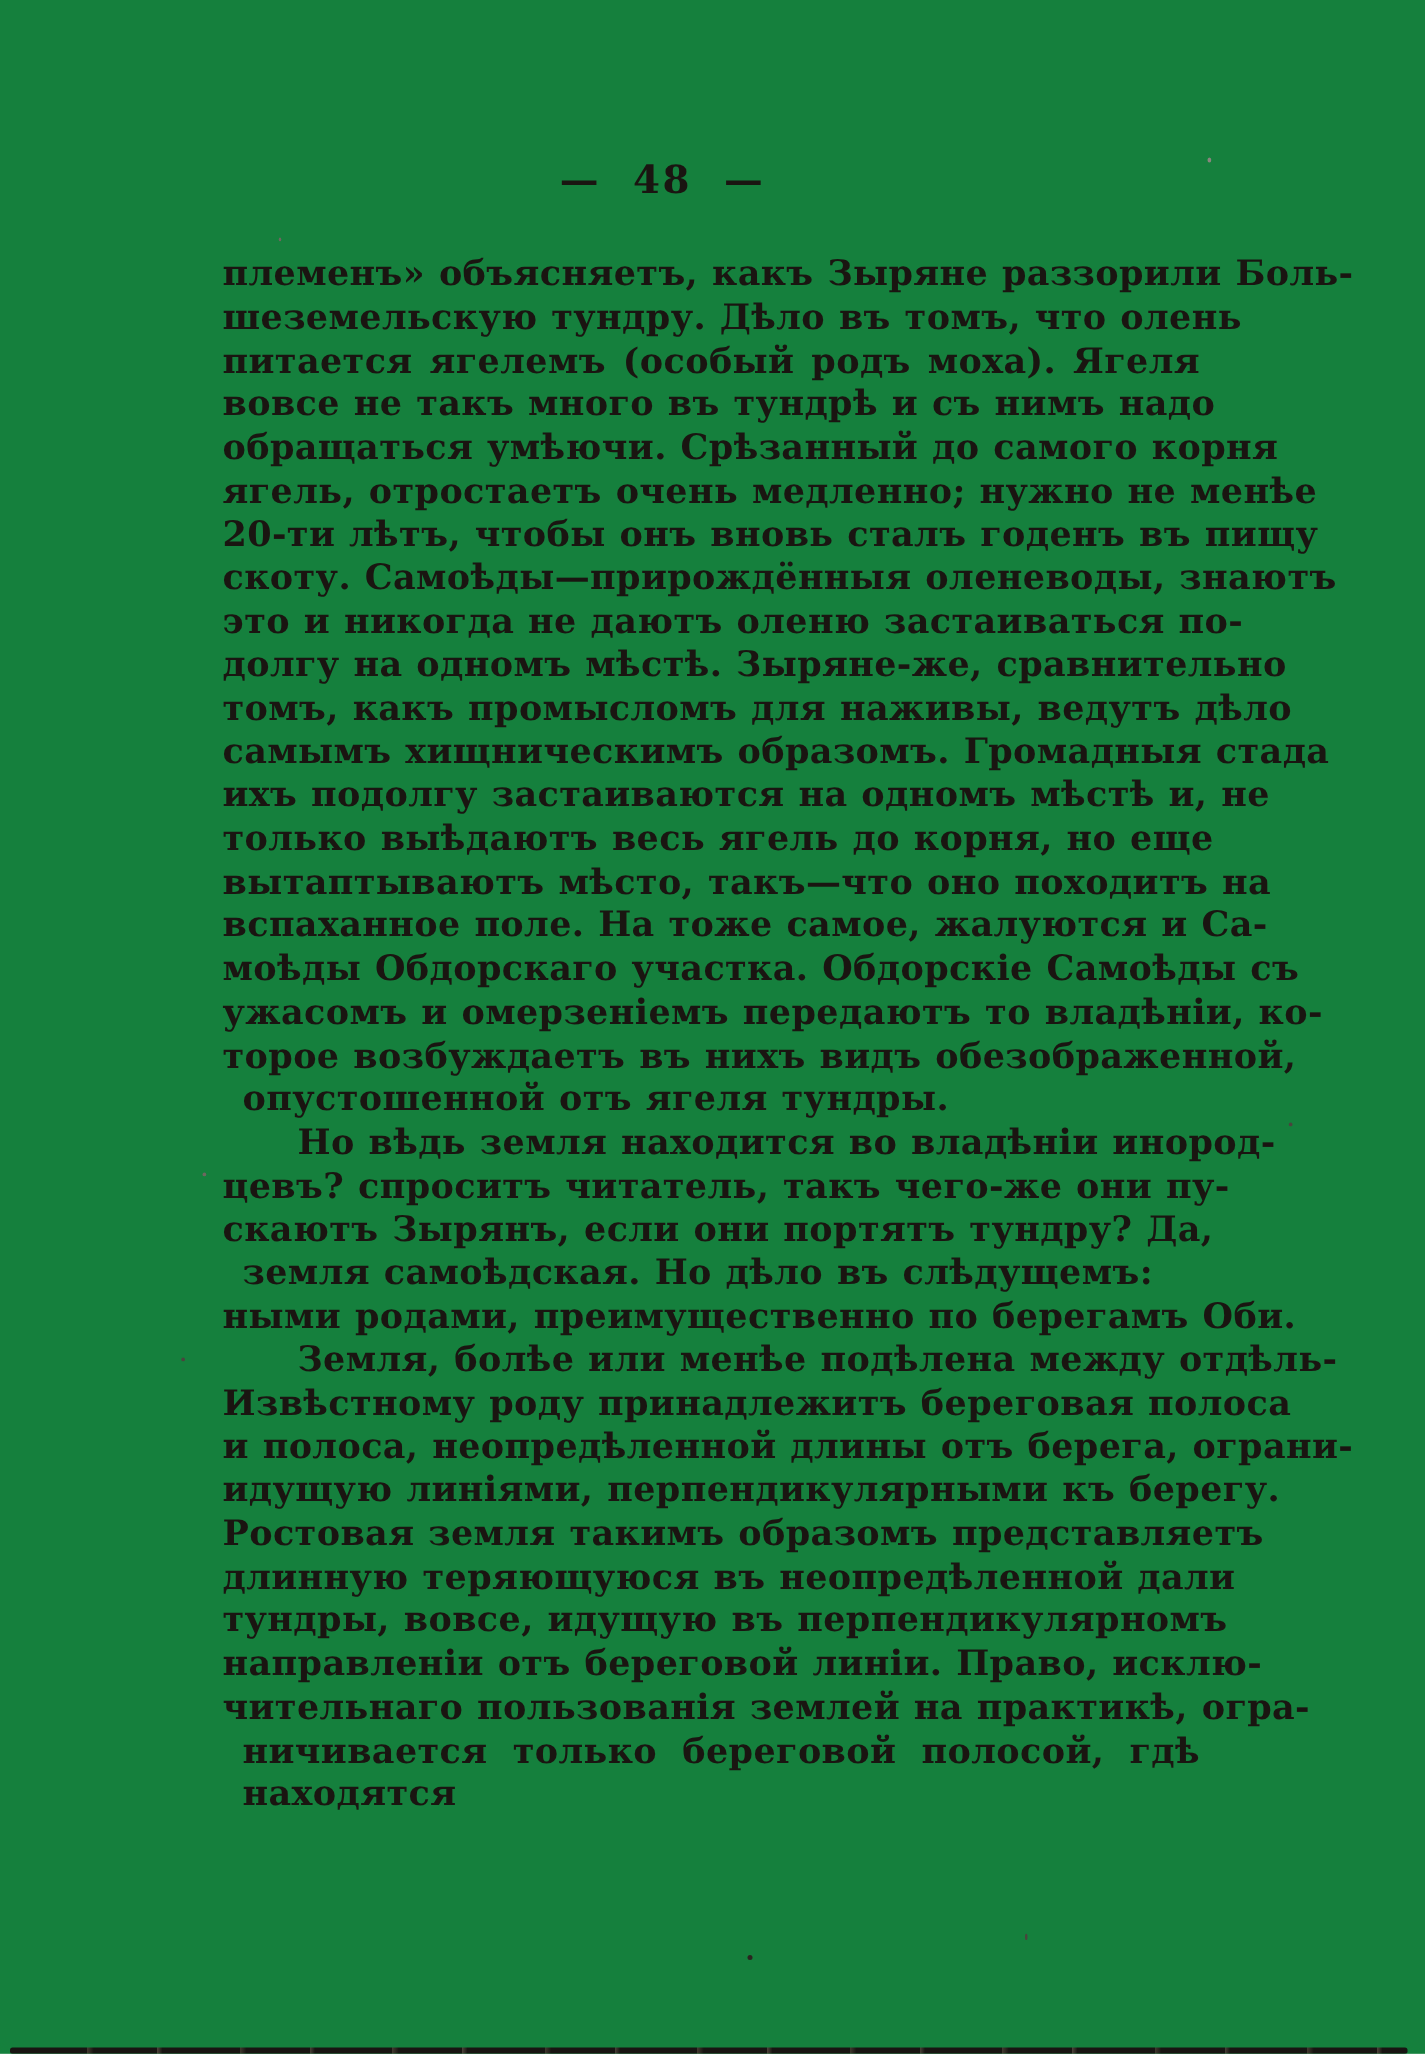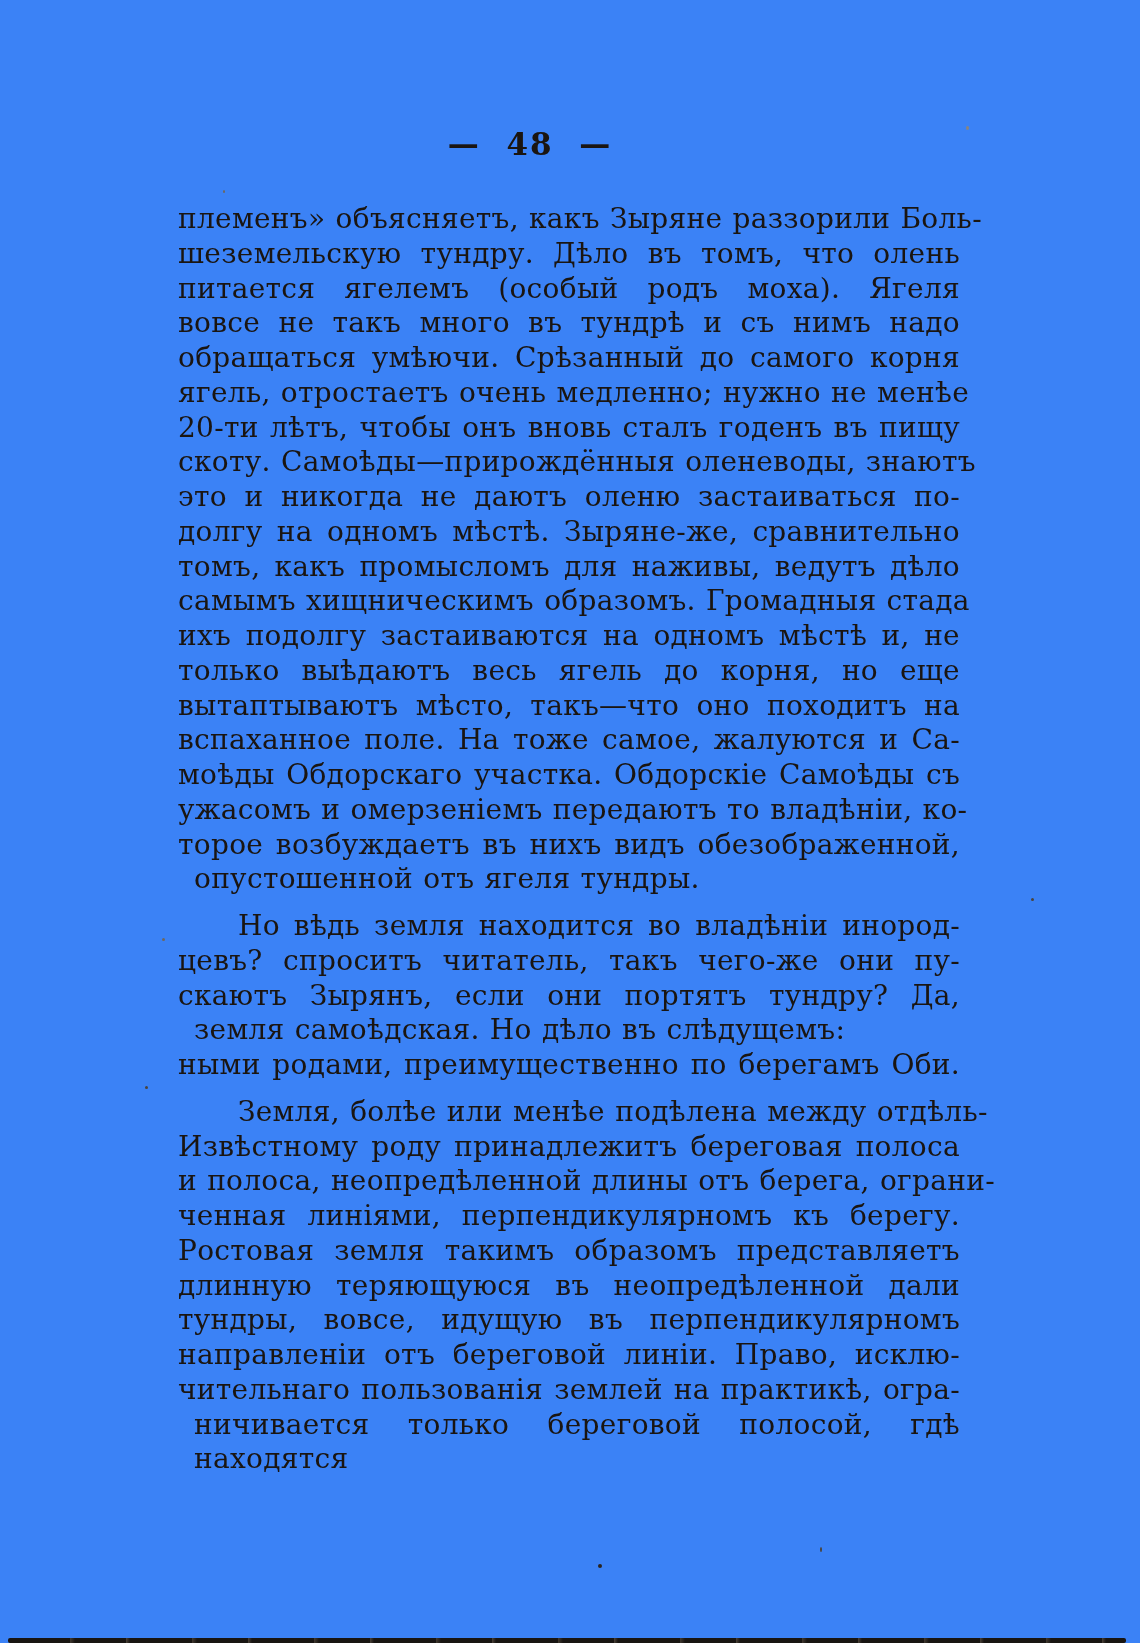--- a/index.html
+++ b/index.html
@@ -22,37 +22,37 @@
     font-size: 31px;
     font-weight: bold;
     letter-spacing: 2px;
     white-space: pre;
   }
   .text-block {
     position: absolute;
     left: 178px; top: 202px;
     width: 782px;
     font-size: 28px;
-    font-weight: normal;
+    font-weight: bold;
     letter-spacing: 0.3px;
     word-spacing: 1px;
   }
   .line {
     line-height: 34.76px;
     height: 34.76px;
     text-align: justify;
     text-align-last: justify;
     white-space: nowrap;
   }
   .line.para-end {
     text-align-last: left;
     white-space: normal;
     margin-left: 16px;
   }
-  .line.indent { text-indent: 60px; margin-top: 12px; }
+  .line.indent { text-indent: 60px; }
   .scan-edge {
     position: absolute;
     left: 8px; right: 14px; bottom: 0;
     height: 5px;
     border-radius: 2px;
     background: repeating-linear-gradient(90deg,
       #181512 0px, #181512 62px,
       #41392f 62px, #181512 67px,
       #181512 118px, #4a4138 118px, #181512 122px);
   }
@@ -65,21 +65,21 @@
   .speck.s2 { left: 1031px; top: 898px;  width: 3px; height: 3px; }
   .speck.s3 { left: 598px;  top: 1564px; width: 4px; height: 4px; background:#2a241f; }
   .speck.s4 { left: 820px;  top: 1547px; width: 2px; height: 5px; }
   .speck.s5 { left: 145px;  top: 1086px; width: 3px; height: 3px; }
   .speck.s6 { left: 162px;  top: 938px;  width: 3px; height: 3px; background:#6d675f; }
   .speck.s7 { left: 223px;  top: 190px;  width: 2px; height: 3px; background:#6d675f; }
 </style>
 </head>
 <body>
 
-<div class="scan-page" style="background: #3b82f6; color: rgb(26, 21, 17);">
+<div class="scan-page" style="background: #15803d; color: rgb(26, 21, 17);">
 
   <div class="page-number">—  48  —</div>
 
   <div class="text-block">
       <div class="line">племенъ» объясняетъ, какъ Зыряне раззорили Боль-</div>
       <div class="line">шеземельскую тундру. Дѣло въ томъ, что олень</div>
       <div class="line">питается ягелемъ (особый родъ моха). Ягеля</div>
       <div class="line">вовсе не такъ много въ тундрѣ и съ нимъ надо</div>
       <div class="line">обращаться умѣючи. Срѣзанный до самого корня</div>
       <div class="line">ягель, отростаетъ очень медленно; нужно не менѣе</div>
@@ -98,21 +98,21 @@
       <div class="line">торое возбуждаетъ въ нихъ видъ обезображенной,</div>
       <div class="line para-end">опустошенной отъ ягеля тундры.</div>
       <div class="line indent">Но вѣдь земля находится во владѣніи инород-</div>
       <div class="line">цевъ? спроситъ читатель, такъ чего-же они пу-</div>
       <div class="line">скаютъ Зырянъ, если они портятъ тундру? Да,</div>
       <div class="line para-end">земля самоѣдская. Но дѣло въ слѣдущемъ:</div>
       <div class="line">ными родами, преимущественно по берегамъ Оби.</div>
       <div class="line indent">Земля, болѣе или менѣе подѣлена между отдѣль-</div>
       <div class="line">Извѣстному роду принадлежитъ береговая полоса</div>
       <div class="line">и полоса, неопредѣленной длины отъ берега, ограни-</div>
-      <div class="line">ченная линіями, перпендикулярномъ къ берегу.</div>
+      <div class="line">идущую линіями, перпендикулярными къ берегу.</div>
       <div class="line">Ростовая земля такимъ образомъ представляетъ</div>
       <div class="line">длинную теряющуюся въ неопредѣленной дали</div>
       <div class="line">тундры, вовсе, идущую въ перпендикулярномъ</div>
       <div class="line">направленіи отъ береговой линіи. Право, исклю-</div>
       <div class="line">чительнаго пользованія землей на практикѣ, огра-</div>
       <div class="line para-end">ничивается только береговой полосой, гдѣ находятся</div>
     </div>
 
   <span class="speck s1"></span>
   <span class="speck s2"></span>

